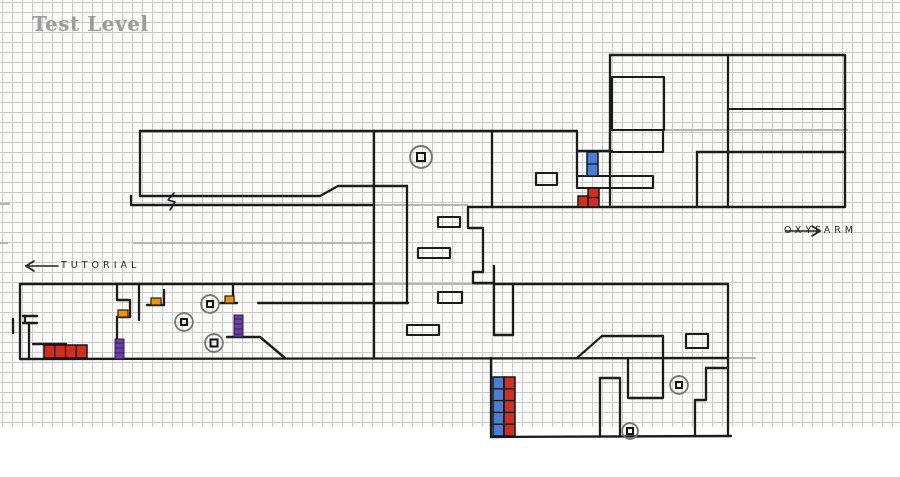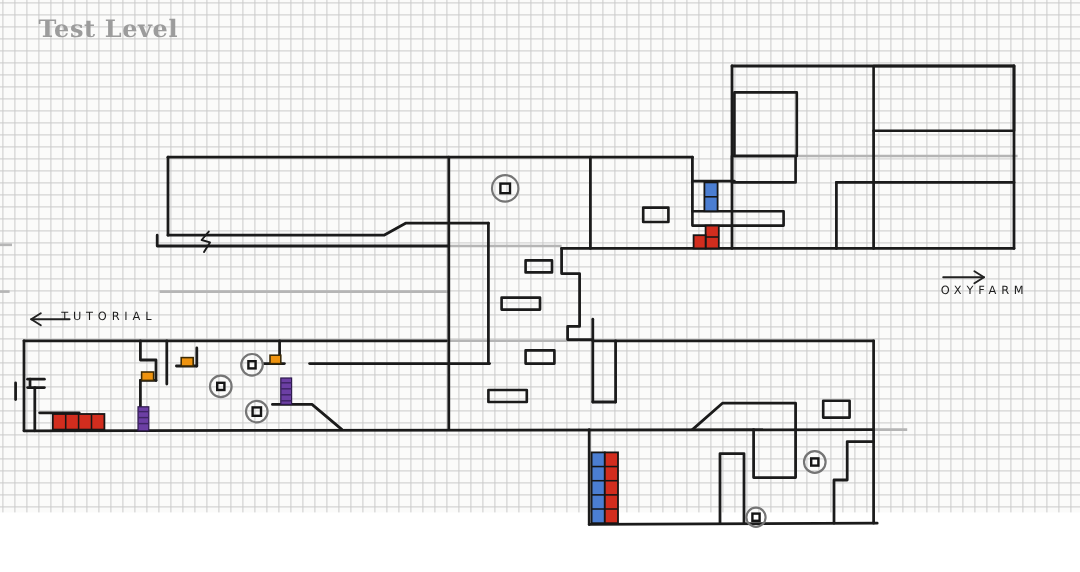--- a/index.html
+++ b/index.html
@@ -16,22 +16,22 @@
   .title{
     position:absolute;left:32px;top:12px;
     font-family:"DejaVu Serif",serif;font-weight:bold;font-size:20px;
     color:#9c9c9c;letter-spacing:0.5px;
   }
   .hand-label{
     position:absolute;
     font-family:"DejaVu Sans",sans-serif;font-size:9.5px;font-weight:500;
     color:#1d1d1d;letter-spacing:4px;white-space:nowrap;
   }
-  .tutorial{left:51px;top:259px;text-align:center;}
-  .oxyfarm{left:784px;top:237px;text-align:right;}
+  .tutorial{left:61px;top:259px;text-align:center;}
+  .oxyfarm{left:784px;top:224px;text-align:right;}
   svg.map{position:absolute;left:0;top:0;}
 </style>
 </head>
 <body>
 
 <div class="screen">
   <div class="title">Test Level</div>
   <div class="hand-label tutorial">TUTORIAL</div>
   <div class="hand-label oxyfarm">OXYFARM</div>
   <svg class="map" width="900" height="477" viewBox="0 0 900 477">

